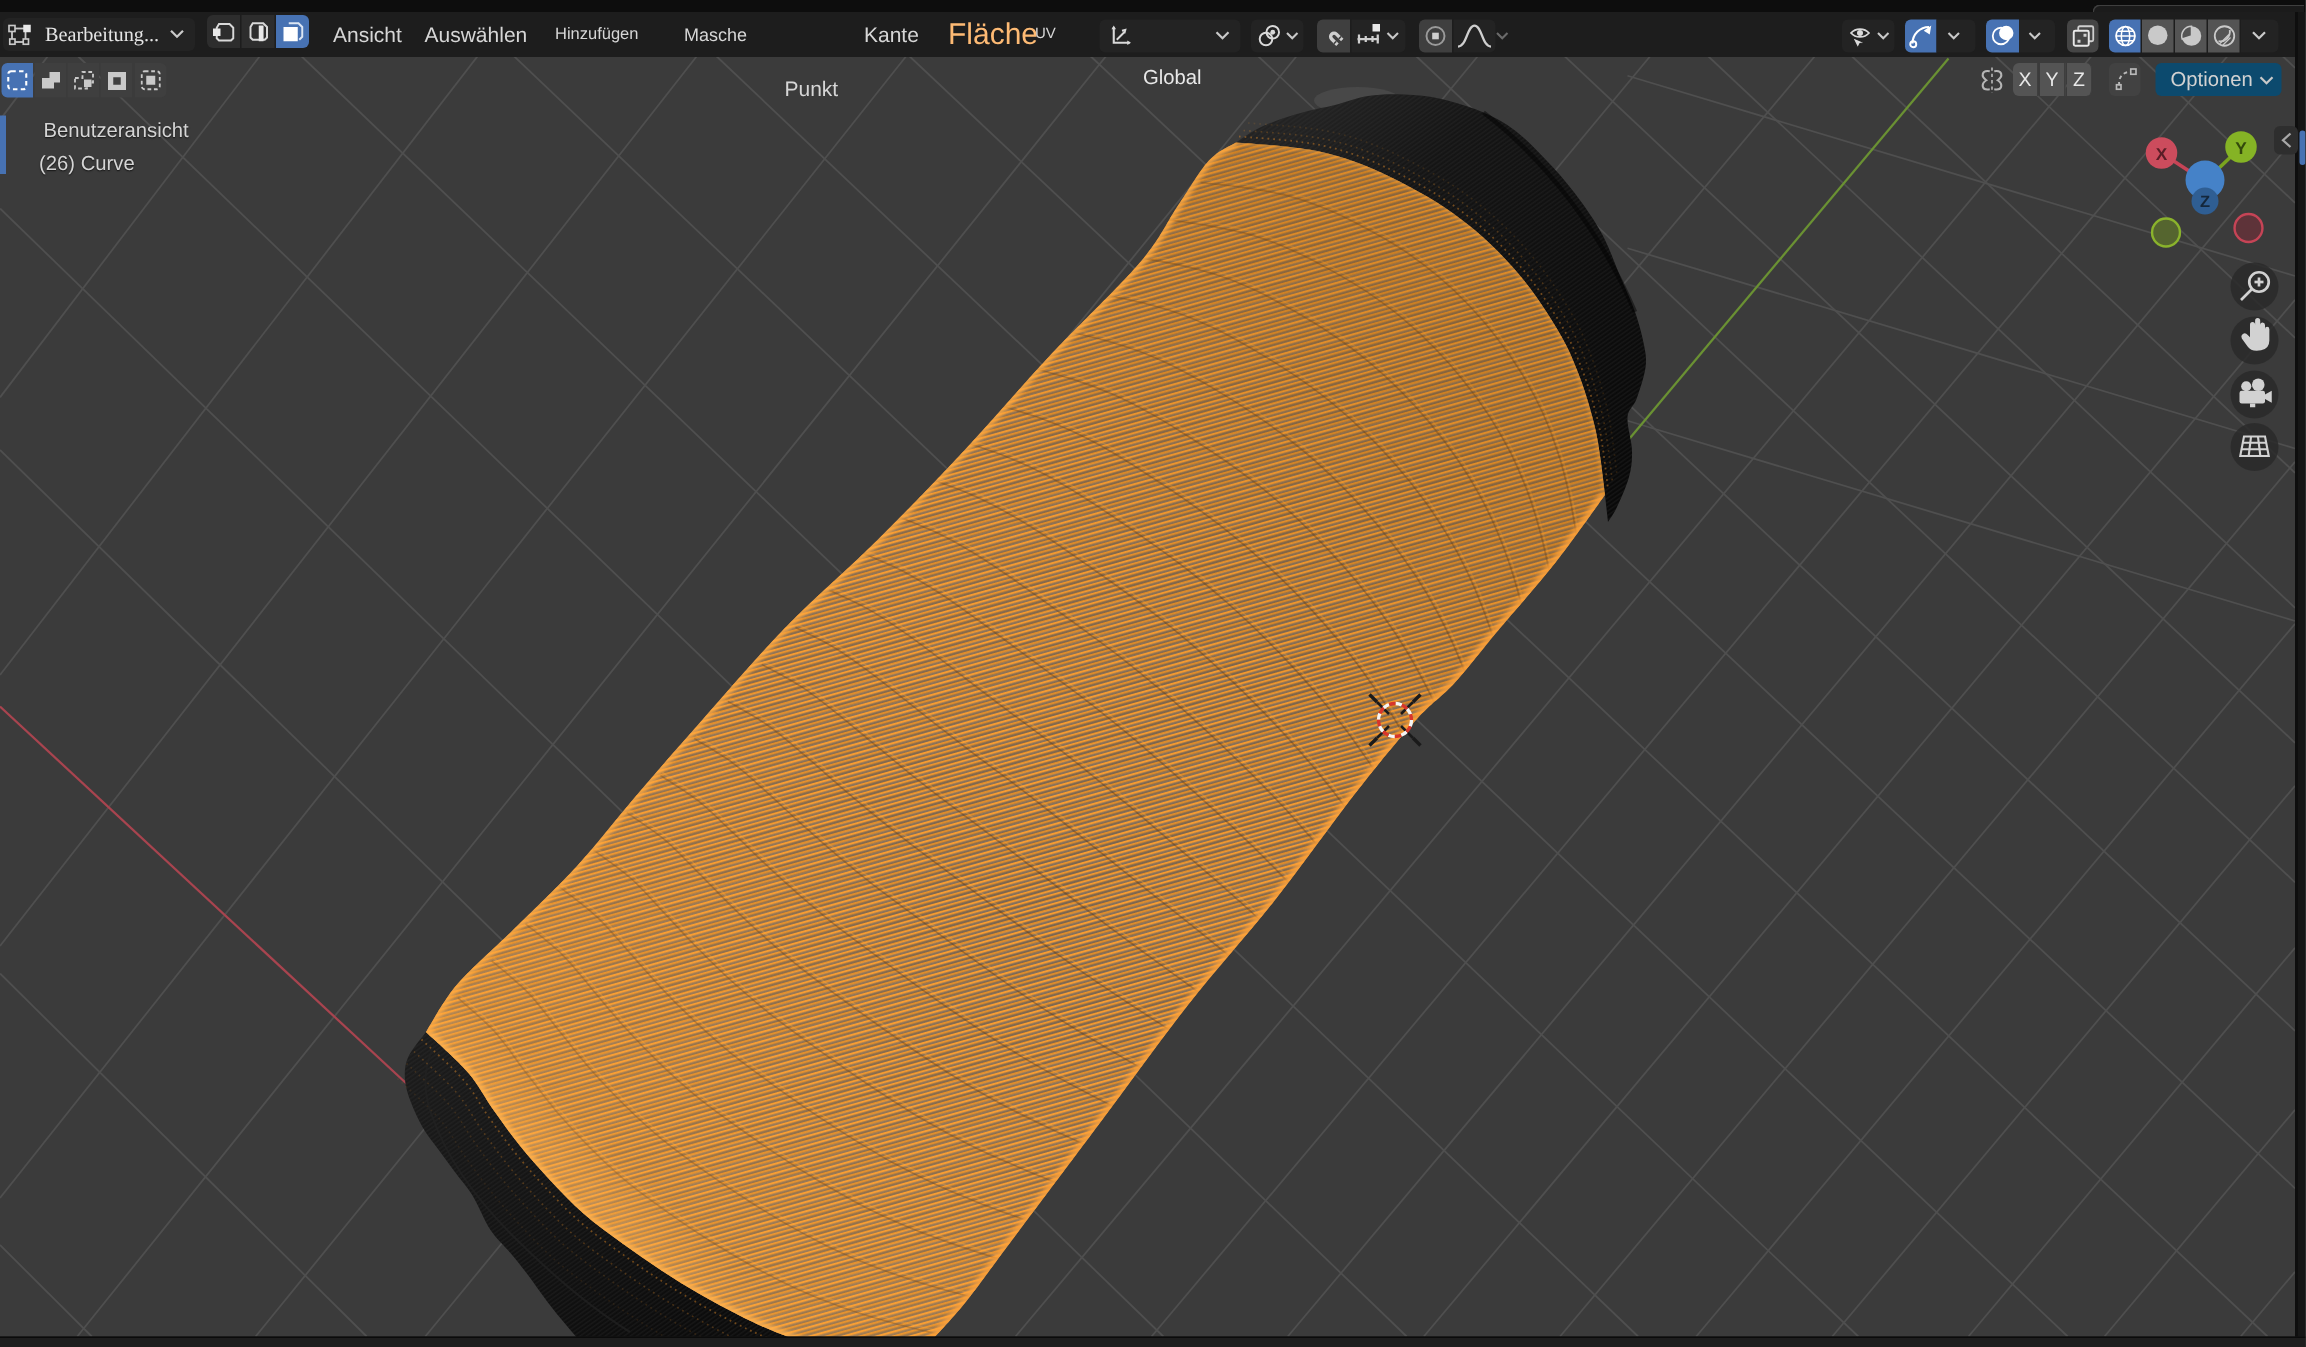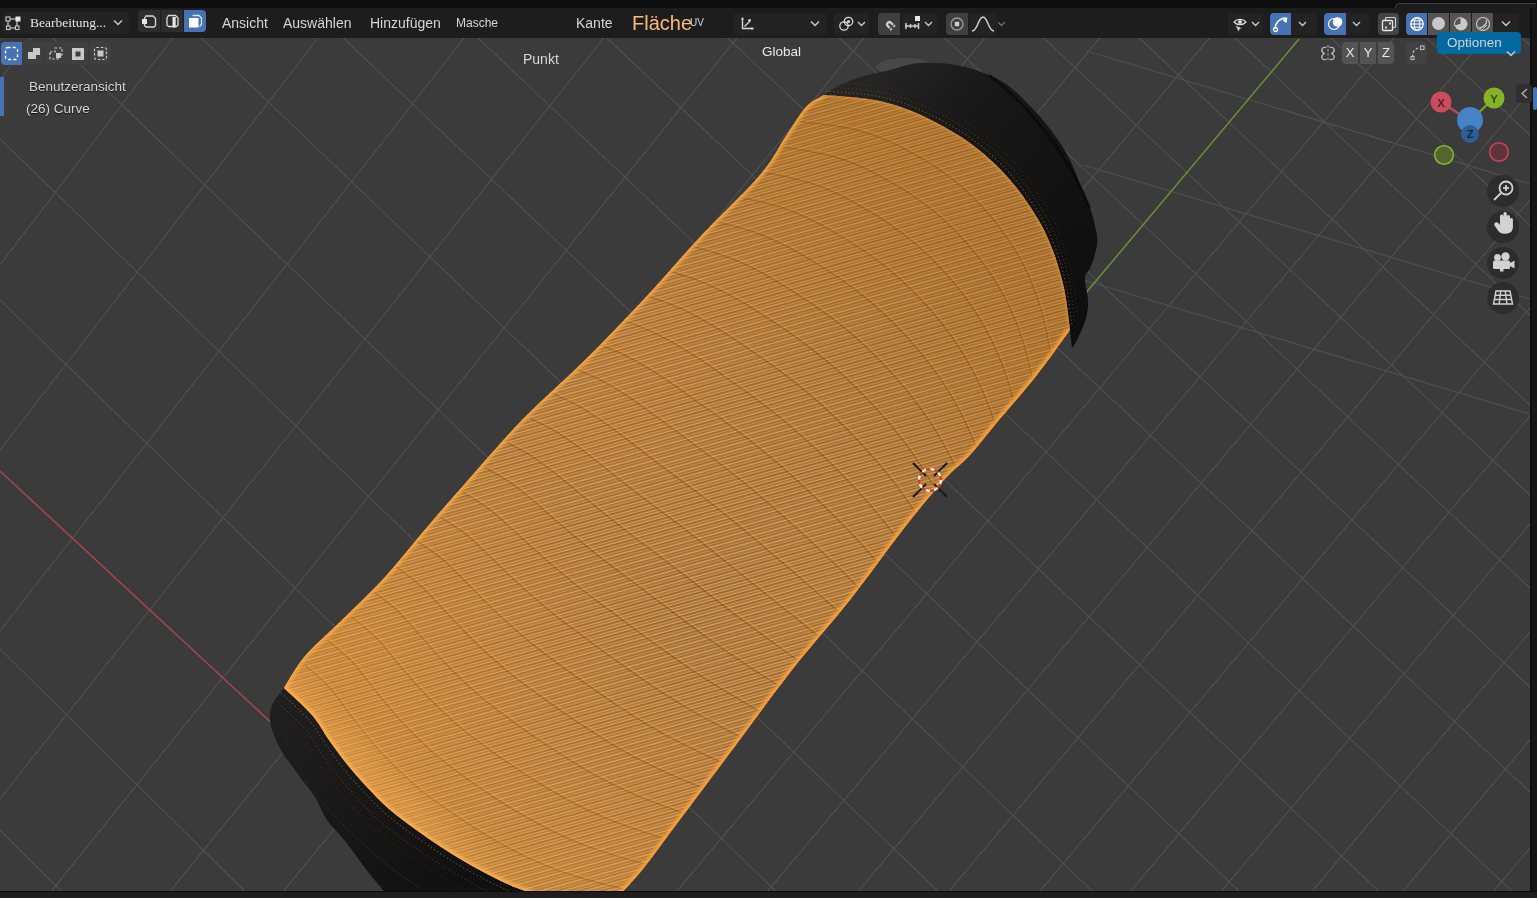--- a/index.html
+++ b/index.html
@@ -275,21 +275,21 @@
     <svg style="position:absolute;left:164px;top:13px;" width="16" height="16">
 <path d="M4.5 2.5 h7 l2.5 2.5 v7 l-1.5 1.5 h-8 l-1.5 -1.5 v-7 z" stroke="#d9d9d9" fill="none" stroke-width="1.3"></path>
 <rect x="8.5" y="4" width="3.2" height="10.5" fill="#e8e8e8"></rect>
     </svg>
     <svg style="position:absolute;left:187px;top:13px;" width="16" height="16">
 <path d="M5.5 2.5 h6.5 l2.5 2.5 v6.5 l-2 2" stroke="#dce6f4" fill="none" stroke-width="1.3"></path>
 <rect x="2" y="5" width="9.5" height="9.5" fill="#ffffff"></rect>
     </svg>
     <div style="position:absolute;left:222px;top:12px;height:22px;line-height:22px;color:#d6d6d6;font-size:14px;">Ansicht</div>
     <div style="position:absolute;left:283px;top:12px;height:22px;line-height:22px;color:#d6d6d6;font-size:14px;">Auswählen</div>
-    <div style="position:absolute;left:370px;top:12px;height:22px;line-height:22px;color:#d6d6d6;font-size:14px;">Hinzufügen</div>
+    <div style="position:absolute;left:370px;top:12px;height:22px;line-height:22px;color:#d6d6d6;font-size:11px;">Hinzufügen</div>
     <div style="position:absolute;left:456px;top:12px;height:22px;line-height:22px;color:#d6d6d6;font-size:12px;">Masche</div>
     <div style="position:absolute;left:523px;top:24px;height:22px;line-height:22px;color:#d6d6d6;font-size:14px;margin-top:24px;">Punkt</div>
     <div style="position:absolute;left:576px;top:12px;height:22px;line-height:22px;color:#d6d6d6;font-size:14px;">Kante</div>
     <div style="position:absolute;left:632px;top:12px;height:22px;line-height:22px;color:#fdba74;font-size:20px;">Fläche</div>
     <div style="position:absolute;left:690px;top:12px;height:22px;line-height:22px;color:#d6d6d6;font-size:10px;">UV</div>
     <div style="position:absolute;left:733px;top:13px;width:94px;height:22px;background:#232323;border-radius:4px;"></div>
     <svg style="position:absolute;left:739px;top:16px;" width="17" height="17">
 <path d="M3.5 2 v10.5 h10.5" stroke="#d9d9d9" stroke-width="1.4" fill="none"></path>
 <path d="M2 3.5 L3.5 1 L5 3.5 z" fill="#d9d9d9"></path>
       <path d="M12.5 11 L15 12.5 L12.5 14 z" fill="#d9d9d9"></path>
@@ -430,20 +430,20 @@
     </svg>
     <div style="position:absolute;left:1342px;top:42px;width:17px;height:22px;background:#545454;border-radius:4px 0 0 4px;border-right:1px solid #3e3e3e;box-sizing:border-box;color:#e8e8e8;font-size:13px;text-align:center;line-height:22px;">X</div>
     <div style="position:absolute;left:1360px;top:42px;width:17px;height:22px;background:#545454;border-right:1px solid #3e3e3e;box-sizing:border-box;color:#e8e8e8;font-size:13px;text-align:center;line-height:22px;">Y</div>
     <div style="position:absolute;left:1378px;top:42px;width:17px;height:22px;background:#545454;border-radius:0 4px 4px 0;border-right:1px solid #3e3e3e;box-sizing:border-box;color:#e8e8e8;font-size:13px;text-align:center;line-height:22px;">Z</div>
     <div style="position:absolute;left:1406px;top:42px;width:21px;height:22px;background:#424242;border-radius:4px;"></div>
 <svg style="position:absolute;left:1408px;top:44px;" width="18" height="18">
 <path d="M5 13 A 7 7 0 0 1 12 4" fill="none" stroke="#b9b9b9" stroke-width="1.3" stroke-dasharray="2.4 2"></path>
 <rect x="12.5" y="2" width="3.5" height="3.5" fill="none" stroke="#b9b9b9" stroke-width="1.1"></rect>
 <rect x="3" y="12.5" width="3" height="3" fill="none" stroke="#b9b9b9" stroke-width="1.1"></rect>
     </svg>
-    <div style="position:absolute;left:1437px;top:32px;width:84px;height:22px;background:#0369a1;border-radius:4px;color:#d2d2d2;font-size:13.5px;line-height:22px;text-indent:10px;">Optionen</div>
+    <div style="position:absolute;left:1437px;top:42px;width:84px;height:22px;background:#0c4a6e;border-radius:4px;color:#d2d2d2;font-size:13.5px;line-height:22px;text-indent:10px;">Optionen</div>
 <svg style="position:absolute;left:1506px;top:50px;" width="10" height="8">
       <path d="M1 1.5 l4 4 l4 -4" stroke="#c9c9c9" stroke-width="1.5" fill="none"></path>
     </svg>
 <div class="vptext" style="left:29px;top:79px;">Benutzeransicht</div>
 <div class="vptext" style="left:26px;top:101px;text-align:right;">(26) Curve</div>
 <div class="statusbar"></div>
 </div>
 
 </body></html>

